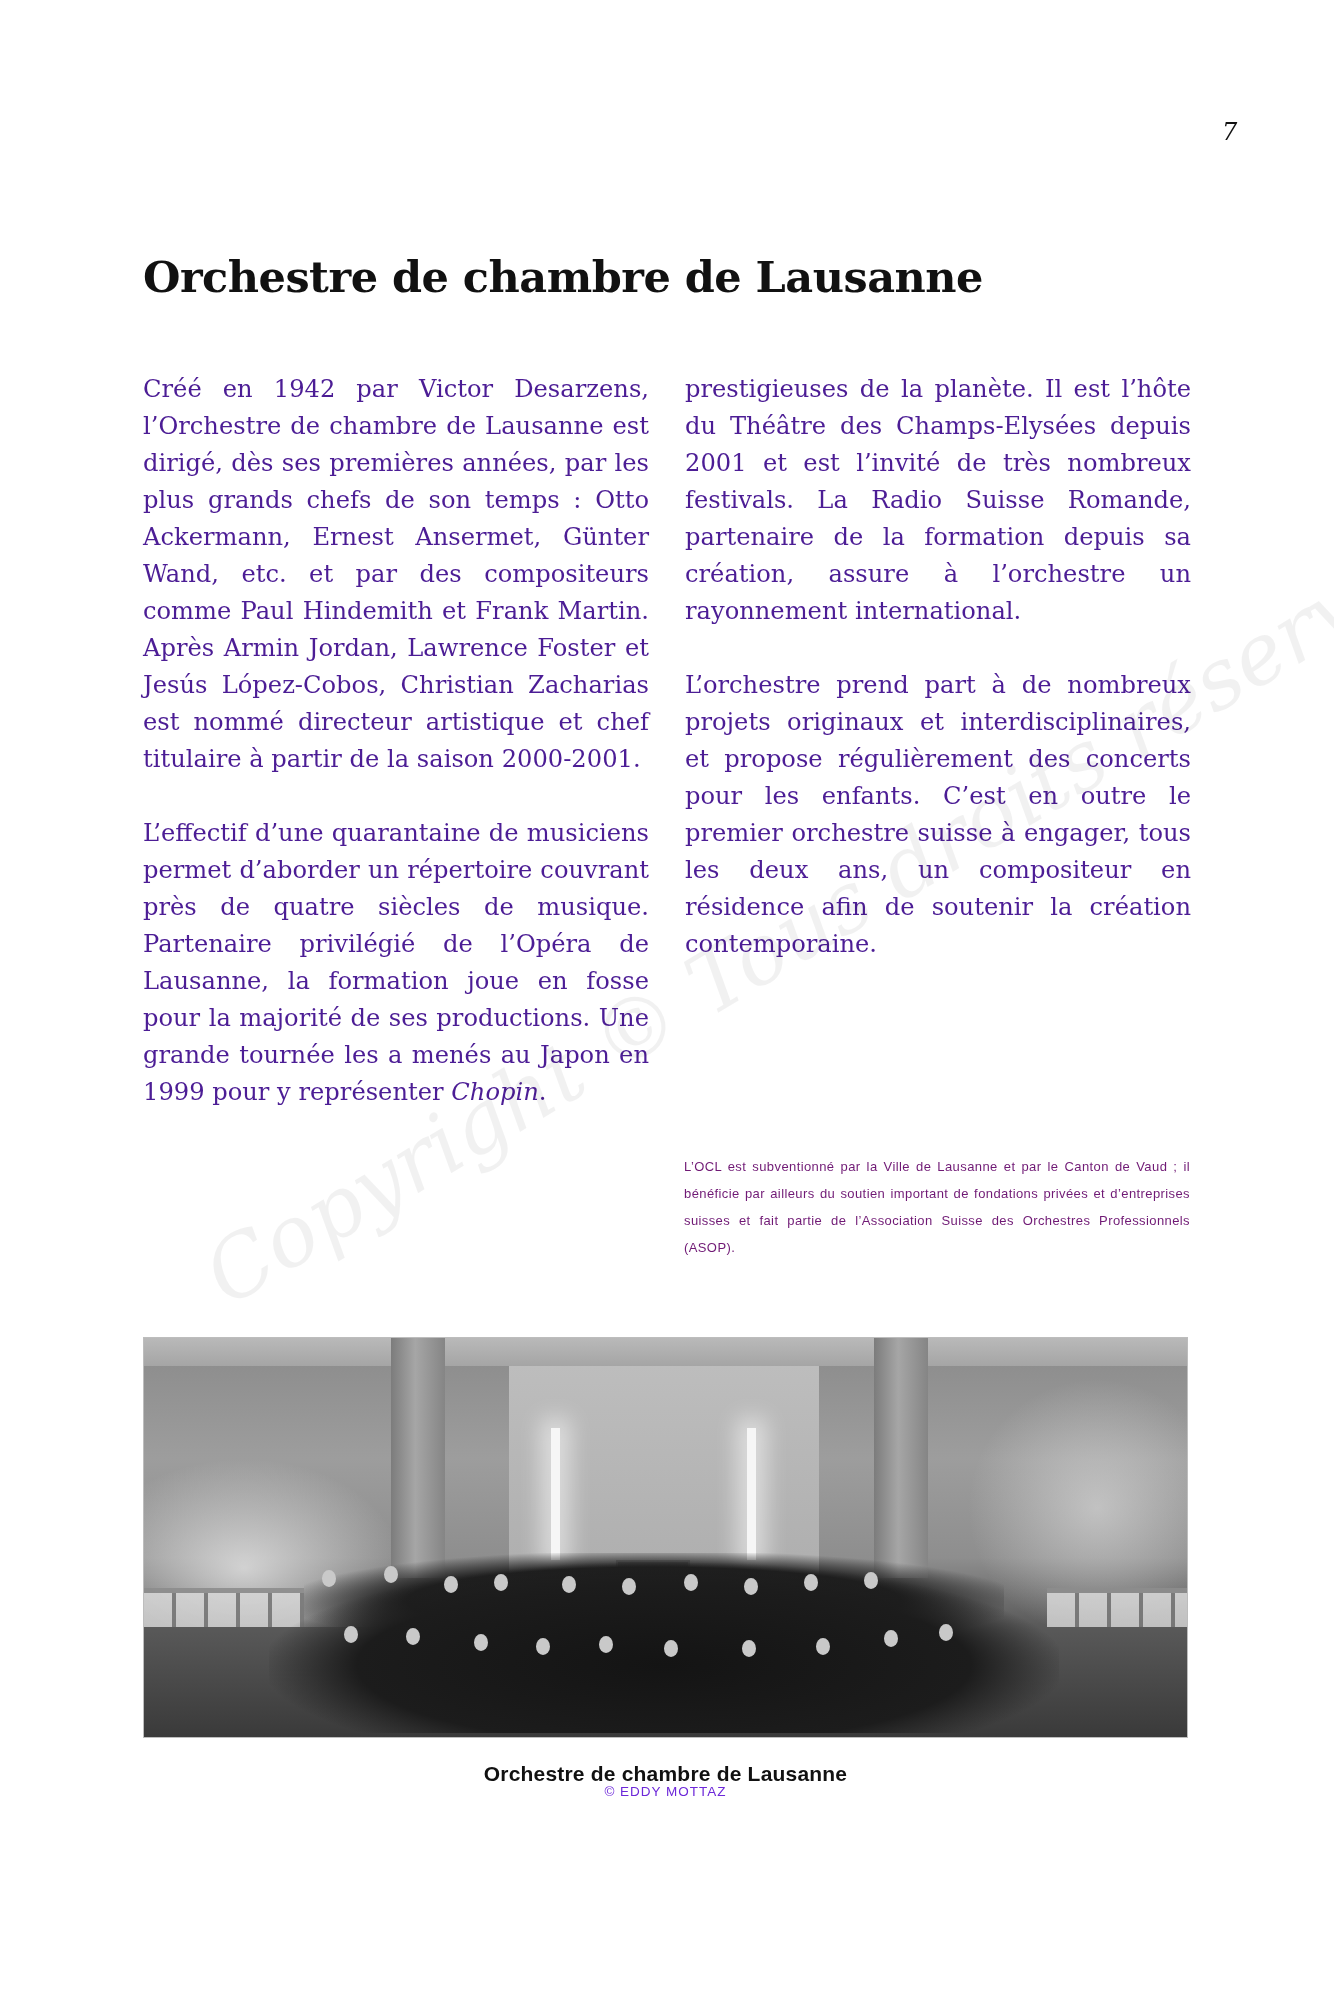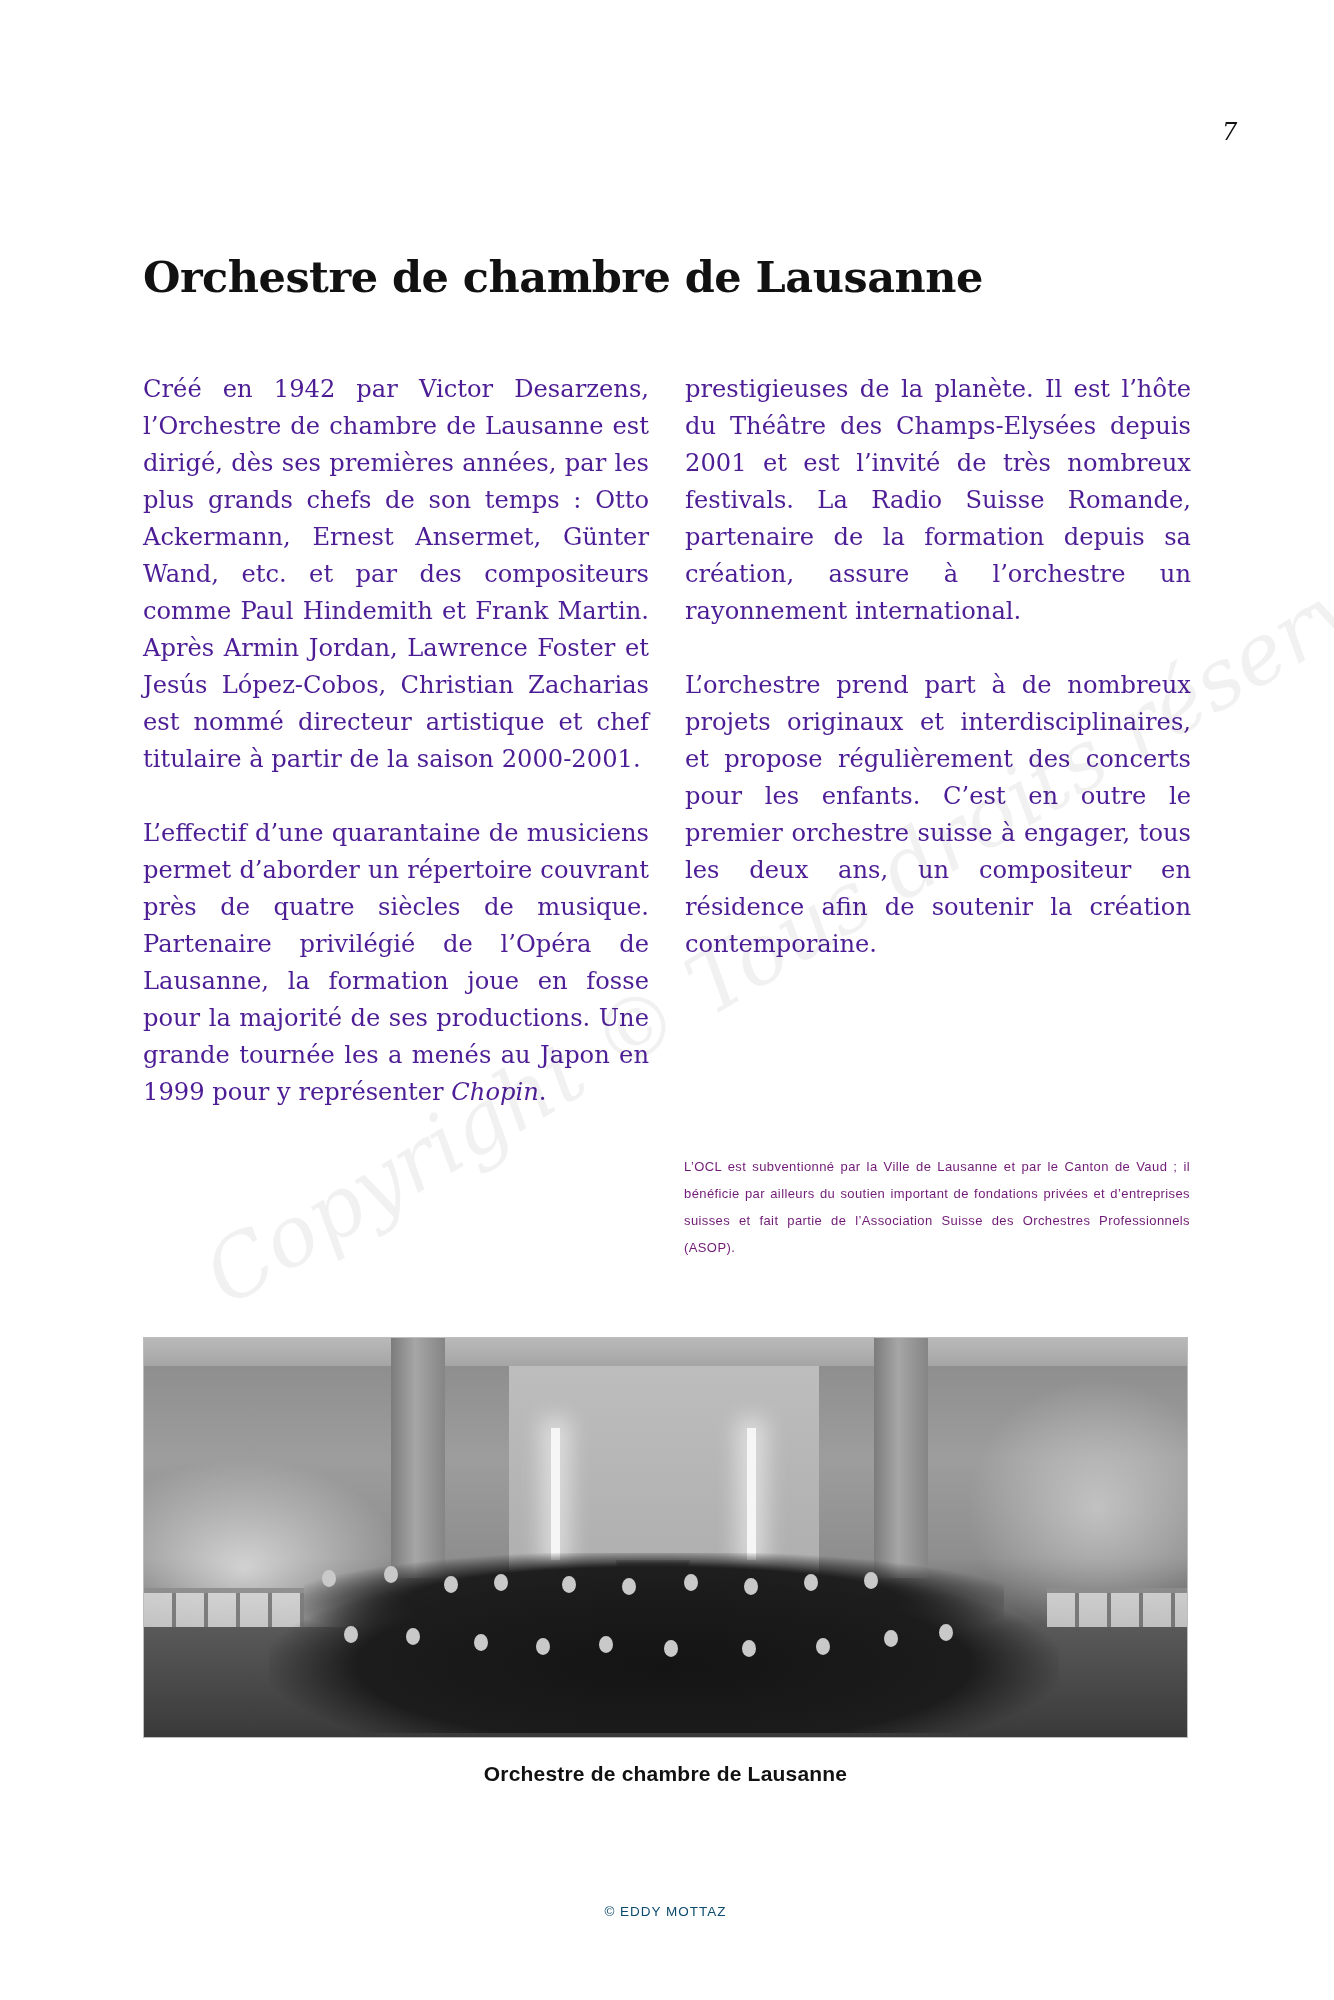--- a/index.html
+++ b/index.html
@@ -64,22 +64,22 @@
     background: radial-gradient(ellipse at 50% 60%, #141414 0%, #1c1c1c 55%, rgba(28,28,28,0) 72%); }
   .photo .group-back { position: absolute; left: 160px; top: 215px; width: 700px; height: 80px;
     background: radial-gradient(ellipse at 50% 60%, #222 0%, #1f1f1f 50%, rgba(31,31,31,0) 75%); }
   .photo .face { position: absolute; width: 14px; height: 17px; border-radius: 50%; background: #c9c9c9; }
   .caption {
     position: absolute; left: 143px; top: 1762px; width: 1045px; margin: 0; text-align: center;
     font-family: "Liberation Sans", sans-serif; font-weight: bold; font-size: 21px; color: #111;
     letter-spacing: 0.2px;
   }
   .credit {
-    position: absolute; left: 143px; top: 1904px; width: 1045px; margin: 0; text-align: center;
-    font-family: "Liberation Sans", sans-serif; font-size: 13.5px; color: #0c4a6e; letter-spacing: 1px;
+    position: absolute; left: 143px; top: 1784px; width: 1045px; margin: 0; text-align: center;
+    font-family: "Liberation Sans", sans-serif; font-size: 13.5px; color: #6d28d9; letter-spacing: 1px;
   }
   .watermark {
     position: absolute; left: 130px; top: 935px; width: 1160px; text-align: center;
     font-family: "DejaVu Serif", serif; font-style: italic; font-size: 84px;
     color: rgba(0,0,0,0.055); transform: rotate(-31deg); transform-origin: 50% 50%;
     white-space: nowrap; pointer-events: none;
   }
 </style>
 </head>
 <body>

